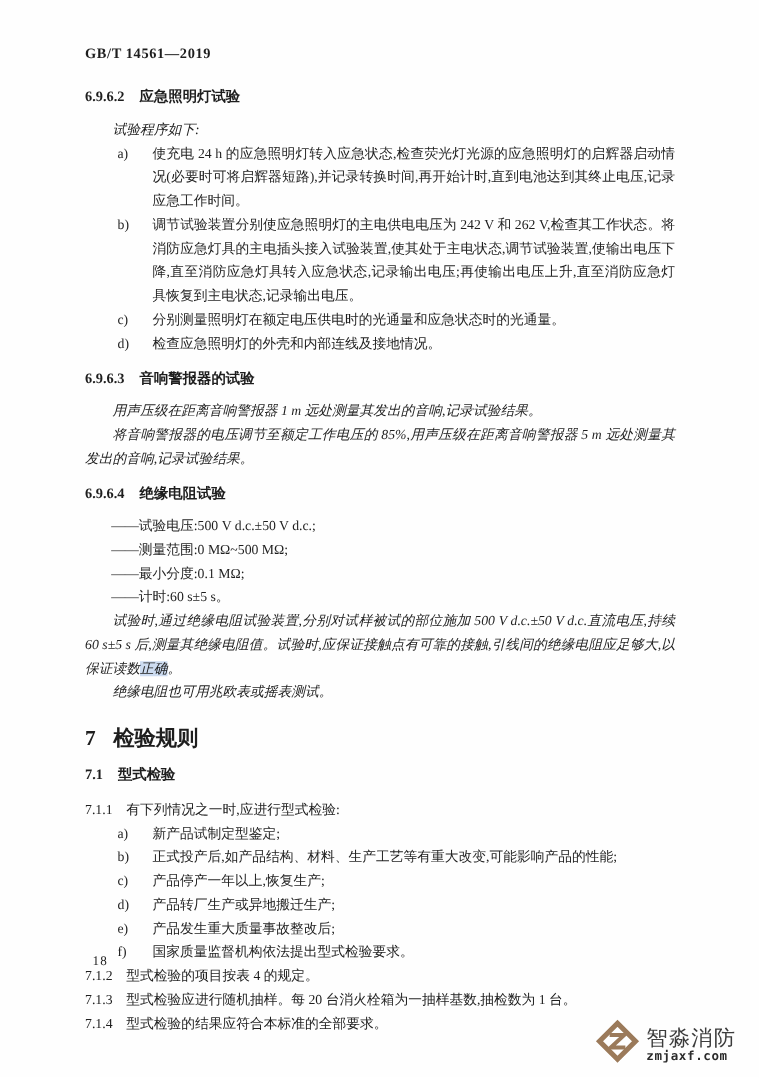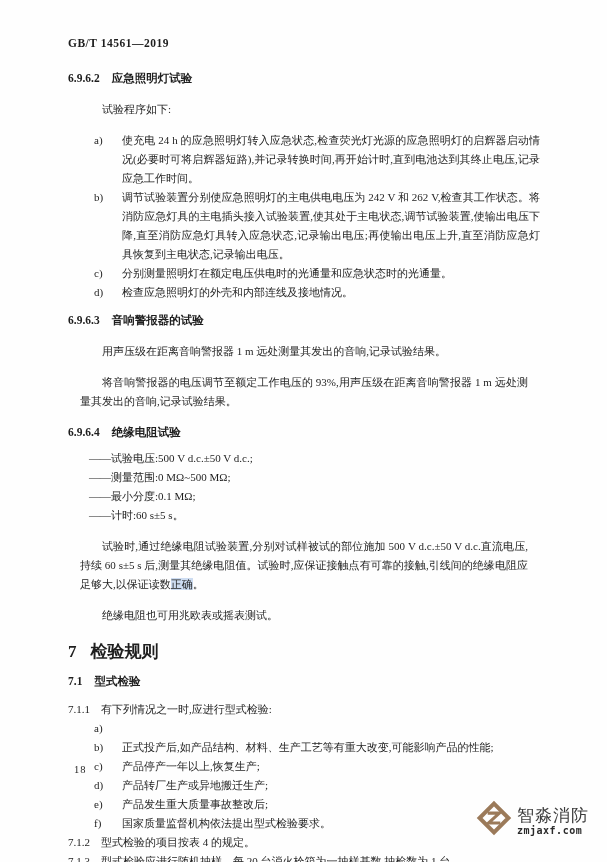--- a/index.html
+++ b/index.html
@@ -39,23 +39,24 @@
     margin: 17px 0 6px 0;
   }
   .hchapter .hnum { margin-right: 14px; }
   .hsub {
     font-size: 11.5px;
     font-weight: bold;
     margin: 11px 0 9px 0;
   }
   .hsub .hnum { margin-right: 12px; }
   .para {
-    margin: 12px;
+    margin: 0;
     text-indent: 2em;
     text-align: justify;
+    font-style: italic;
   }
   .li {
     display: flex;
     padding-left: 26px;
   }
   .li .lbl {
     width: 28px;
     flex-shrink: 0;
   }
   .li .txt {
@@ -77,21 +78,21 @@
   .page-number {
     position: absolute;
     left: 74px;
     top: 760px;
     font-size: 10.5px;
     letter-spacing: 1px;
   }
   .brand-mark {
     position: absolute;
     right: 18px;
-    bottom: 20px;
+    bottom: 4px;
     display: flex;
     align-items: center;
     gap: 5px;
   }
   .brand-text-block {
     display: flex;
     flex-direction: column;
     line-height: 1.1;
   }
   .brand-name {
@@ -134,21 +135,21 @@
   </div>
   <div class="li">
     <span class="lbl">d)</span>
     <span class="txt">检查应急照明灯的外壳和内部连线及接地情况。</span>
   </div>
 
   <div class="h3">
     <span class="hnum">6.9.6.3</span><span class="htitle">音响警报器的试验</span>
   </div>
   <p class="para">用声压级在距离音响警报器 1 m 远处测量其发出的音响,记录试验结果。</p>
-  <p class="para">将音响警报器的电压调节至额定工作电压的 93%,用声压级在距离音响警报器 1 m 远处测量其发出的音响,记录试验结果。</p>
+  <p class="para">将音响警报器的电压调节至额定工作电压的 85%,用声压级在距离音响警报器 5 m 远处测量其发出的音响,记录试验结果。</p>
 
   <div class="h3">
     <span class="hnum">6.9.6.4</span><span class="htitle">绝缘电阻试验</span>
   </div>
   <p class="dash">——试验电压:500 V d.c.±50 V d.c.;</p>
   <p class="dash">——测量范围:0 MΩ~500 MΩ;</p>
   <p class="dash">——最小分度:0.1 MΩ;</p>
   <p class="dash">——计时:60 s±5 s。</p>
   <p class="para"><span>试验时,通过绝缘电阻试验装置,分别对试样被试的部位施加 500 V d.c.±50 V d.c.直流电压,持续 60 s±5 s 后,测量其绝缘电阻值。试验时,应保证接触点有可靠的接触,引线间的绝缘电阻应足够大,以保证读数</span><span class="hl">正确</span><span>。</span></p>
   <p class="para">绝缘电阻也可用兆欧表或摇表测试。</p>
@@ -157,20 +158,21 @@
     <span class="hnum">7</span><span class="htitle">检验规则</span>
   </div>
 
   <div class="hsub">
     <span class="hnum">7.1</span><span class="htitle">型式检验</span>
   </div>
 
   <p class="npara"><span class="nnum">7.1.1</span><span>有下列情况之一时,应进行型式检验:</span></p>
   <div class="li">
     <span class="lbl">a)</span>
+    <span class="txt">新产品试制定型鉴定;</span>
   </div>
   <div class="li">
     <span class="lbl">b)</span>
     <span class="txt">正式投产后,如产品结构、材料、生产工艺等有重大改变,可能影响产品的性能;</span>
   </div>
   <div class="li">
     <span class="lbl">c)</span>
     <span class="txt">产品停产一年以上,恢复生产;</span>
   </div>
   <div class="li">

